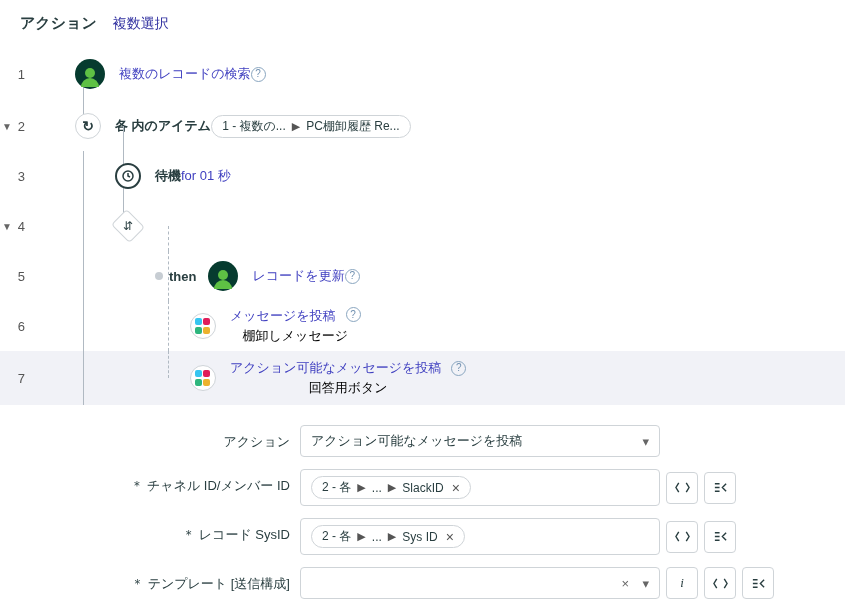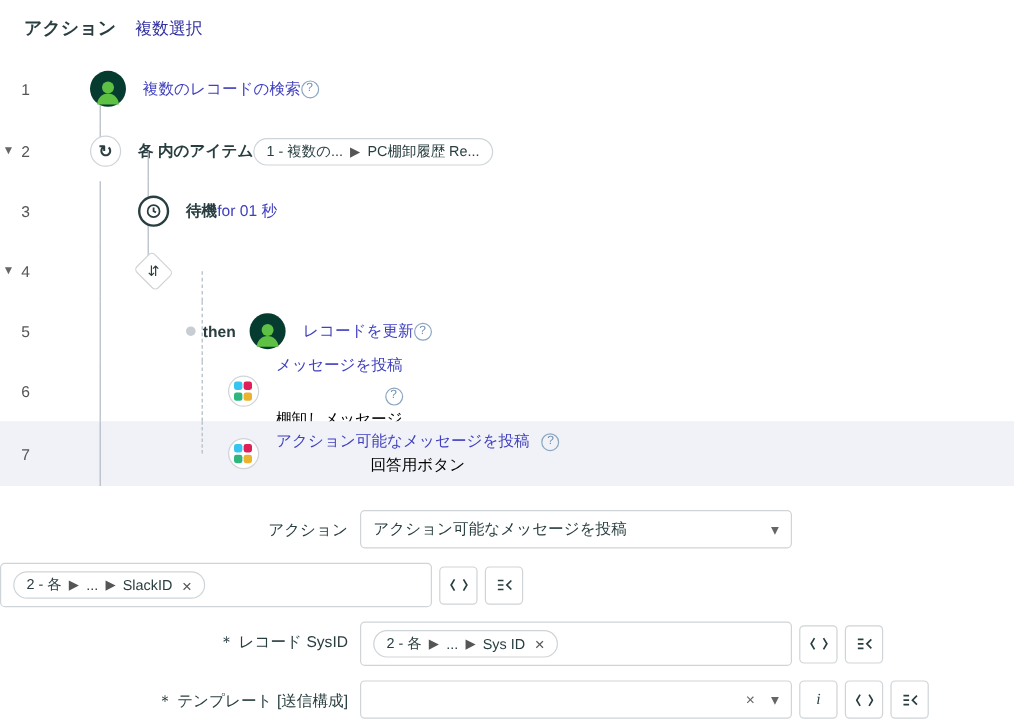--- a/index.html
+++ b/index.html
@@ -255,21 +255,21 @@
     <div style="width:35px;"></div>
     <div class="step-icon">
       <div class="slack-icon">
           <span class="sl-b"></span>
           <span class="sl-r"></span>
           <span class="sl-g"></span>
           <span class="sl-y"></span>
         </div>
     </div>
     <div class="step-content two-line">
-      <div style="display:flex;align-items:flex-end;gap:10px;flex-direction:column;">
+      <div style="display:flex;align-items:flex-start;gap:10px;">
         <span class="link purple">メッセージを投稿</span>
         <span class="help">?</span>
       </div>
       <span class="subtext">棚卸しメッセージ</span>
     </div>
     <div class="conn-col c1"></div>
     <div class="conn-col c3"></div>
   </div>
 
   <div class="row selected" style="height:54px;">
@@ -305,20 +305,21 @@
     <div class="subfield-label">アクション</div>
     <div class="subfield-ctrl">
       <div class="select-box">
         <span>アクション可能なメッセージを投稿</span>
         <span class="dd">▾</span>
       </div>
     </div>
   </div>
 
   <div class="subfield">
+    <div class="subfield-label">＊ チャネル ID/メンバー ID</div>
     <div class="subfield-ctrl">
       <div class="pill-input">
         <span class="pill">
           <span class="part">2 - 各</span>
             <span class="sep">▶</span>
           <span class="part">...</span>
             <span class="sep">▶</span>
           <span class="part">SlackID</span>
           <span class="close">×</span>
         </span>

